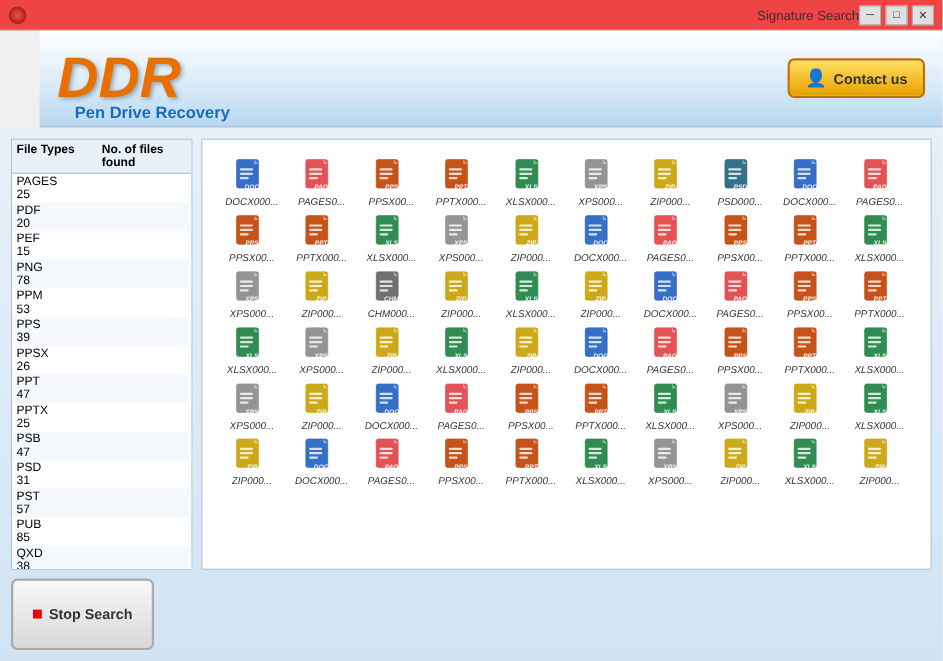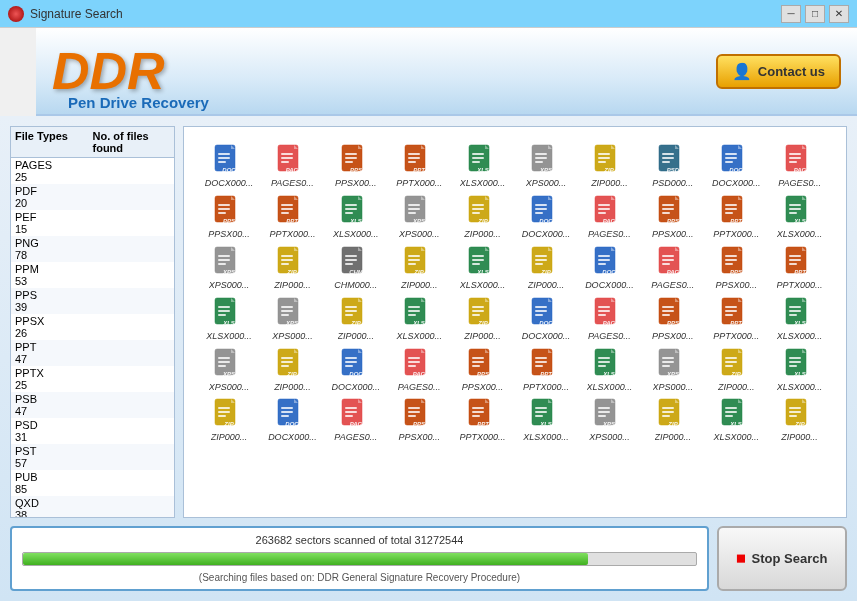--- a/index.html
+++ b/index.html
@@ -7,27 +7,28 @@
       font-family: 'Segoe UI', Arial, sans-serif;
       font-size: 12px;
       background: #f0f0f0;
       width: 857px;
       height: 601px;
       overflow: hidden;
     }
 
     
     .title-bar {
-      background: #7dd3fc;
+      background: #ef4444;
       height: 28px;
       display: flex;
       align-items: center;
       padding: 0 8px;
       border-bottom: 1px solid #ccc;
       user-select: none;
+      text-align: right;
     }
     .title-bar-icon {
       width: 16px;
       height: 16px;
       margin-right: 6px;
       background: radial-gradient(circle, #e55, #900);
       border-radius: 50%;
     }
     .title-bar-title {
       flex: 1;
@@ -1055,26 +1056,19 @@
     <text x="16" y="28" font-size="6" fill="white" text-anchor="middle" font-weight="bold" opacity="0.9" font-family="Arial">ZIP</text>
   </svg></div>
             <div class="file-label">ZIP000...</div>
           </div>
         </div>
     </div>
 
   </div>
 
   <div class="progress-area">
-    <div class="progress-box">
-      <div class="progress-title">263682 sectors scanned of total 31272544</div>
-      <div class="progress-bar-container">
-        <div class="progress-bar-fill" id="progress-fill" style="width: 84%;"></div>
-      </div>
-      <div class="progress-subtitle">(Searching files based on:  DDR General Signature Recovery Procedure)</div>
-    </div>
     <button class="stop-btn">
       <span style="color:#e00; font-size:18px;">⏹</span>
       <span>Stop Search</span>
     </button>
   </div>
 
 </div>
 
 </body></html>

